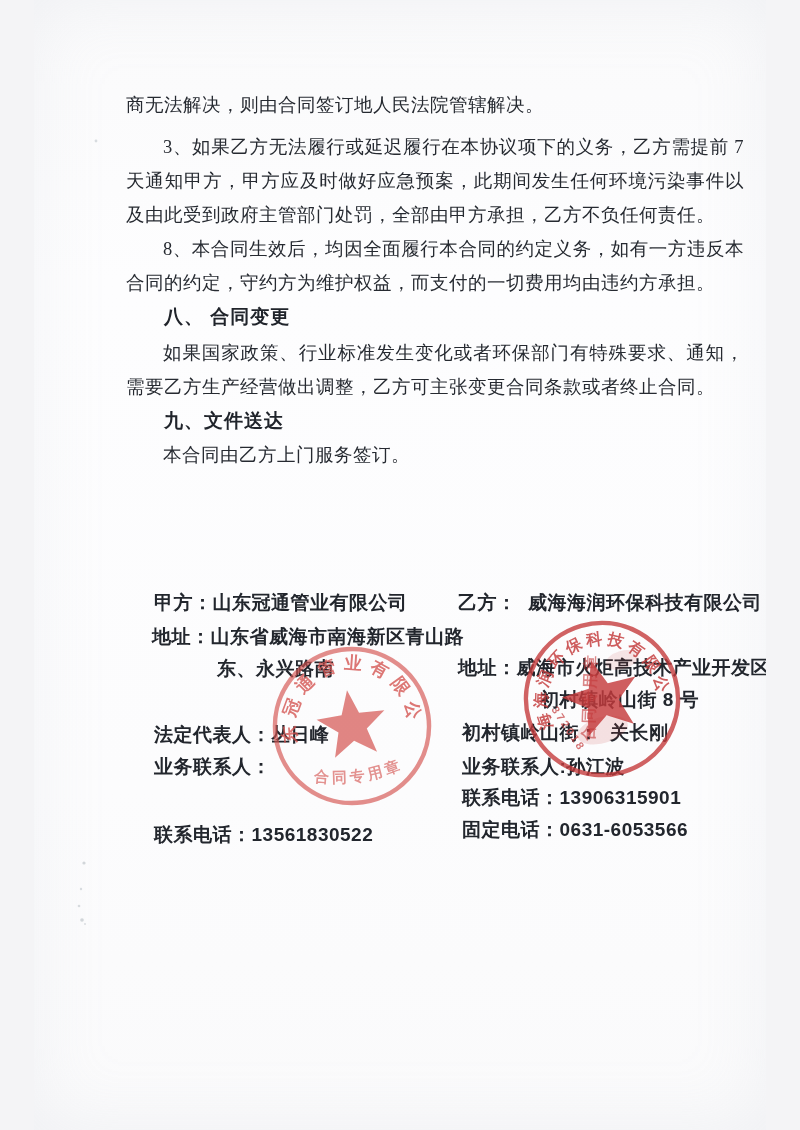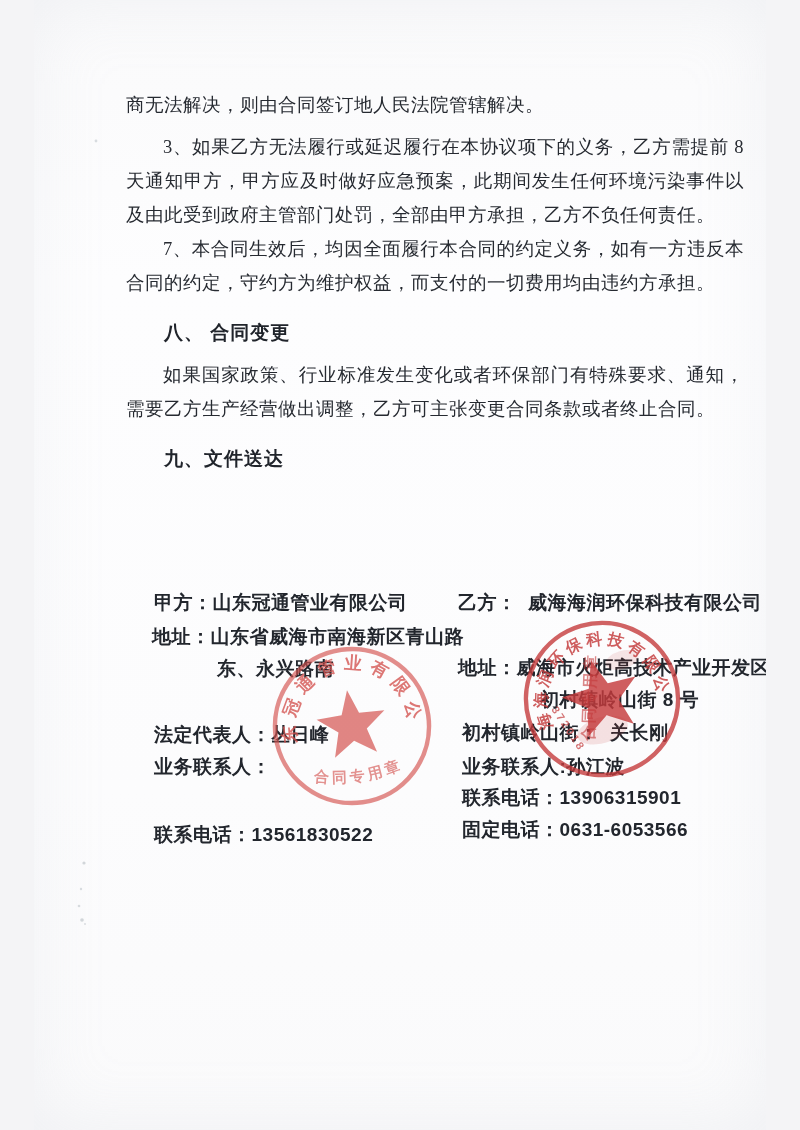--- a/index.html
+++ b/index.html
@@ -15,40 +15,41 @@
     font-family:"Liberation Serif",serif;
     font-size:18.5px;line-height:34px;letter-spacing:0.5px;
     text-align:justify;
   }
   .para{margin:0;}
   .para.indent{text-indent:2em;}
   .heading{
     margin:0;font-family:"Liberation Sans",sans-serif;font-weight:700;
     font-size:19px;line-height:34px;text-indent:2em;letter-spacing:1px;color:#20242b;
   }
-  .mt8{margin-top:8px;} .mt16{margin-top:16px;} .mt2{margin-top:8px;}
+  .mt8{margin-top:8px;} .mt16{} .mt2{margin-top:2px;}
   .sig-line{
     position:absolute;font-family:"Liberation Sans",sans-serif;font-weight:700;
     font-size:19px;line-height:30px;white-space:pre;color:#22262d;letter-spacing:0.5px;
   }
   .stamp-layer{position:absolute;left:0;top:0;pointer-events:none;}
   .seal-text{font-family:"Liberation Sans",sans-serif;font-weight:700;}
 </style>
 </head>
 <body>
 
 <div class="page">
 
   <div class="body-text">
     <p class="para">商无法解决，则由合同签订地人民法院管辖解决。</p>
-    <p class="para indent mt8">3、如果乙方无法履行或延迟履行在本协议项下的义务，乙方需提前 8 天通知甲方，甲方应及时做好应急预案，此期间发生任何环境污染事件以及由此受到政府主管部门处罚，全部由甲方承担，乙方不负任何责任。</p>
-    <p class="para indent">7、本合同生效后，均因全面履行本合同的约定义务，如有一方违反本合同的约定，守约方为维护权益，而支付的一切费用均由违约方承担。</p>
+    <p class="para indent mt8">3、如果乙方无法履行或延迟履行在本协议项下的义务，乙方需提前 7 天通知甲方，甲方应及时做好应急预案，此期间发生任何环境污染事件以及由此受到政府主管部门处罚，全部由甲方承担，乙方不负任何责任。</p>
+    <p class="para indent">8、本合同生效后，均因全面履行本合同的约定义务，如有一方违反本合同的约定，守约方为维护权益，而支付的一切费用均由违约方承担。</p>
     <h3 class="heading mt16">八、 合同变更</h3>
     <p class="para indent mt2">如果国家政策、行业标准发生变化或者环保部门有特殊要求、通知，需要乙方生产经营做出调整，乙方可主张变更合同条款或者终止合同。</p>
     <h3 class="heading mt16">九、文件送达</h3>
+    <p class="para indent">本合同由乙方上门服务签订。</p>
   </div>
 
   <div class="sig-line" style="left:120px;top:588px;text-align:right;">甲方：山东冠通管业有限公司</div>
   <div class="sig-line" style="left:118px;top:622px;">地址：山东省威海市南海新区青山路</div>
   <div class="sig-line" style="left:183px;top:654px;">东、永兴路南</div>
   <div class="sig-line" style="left:120px;top:720px;">法定代表人：丛日峰</div>
   <div class="sig-line" style="left:120px;top:752px;">业务联系人：</div>
   <div class="sig-line" style="left:120px;top:784px;margin-top:36px;">联系电话：13561830522</div>
 
   <div class="sig-line" style="left:424px;top:653px;">地址：威海市火炬高技术产业开发区</div>

